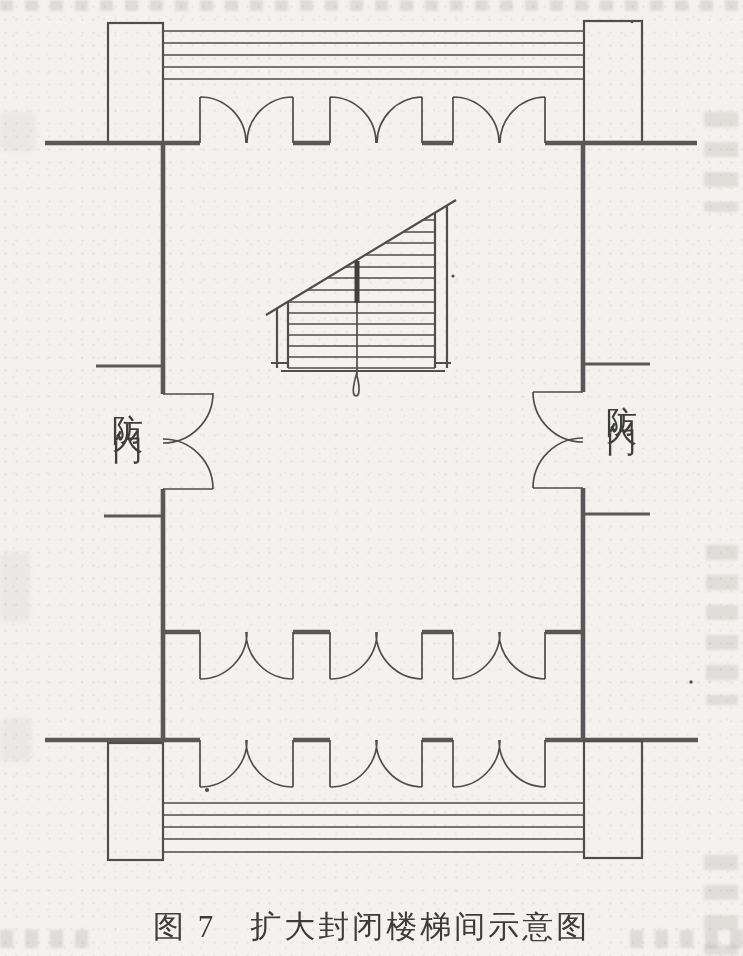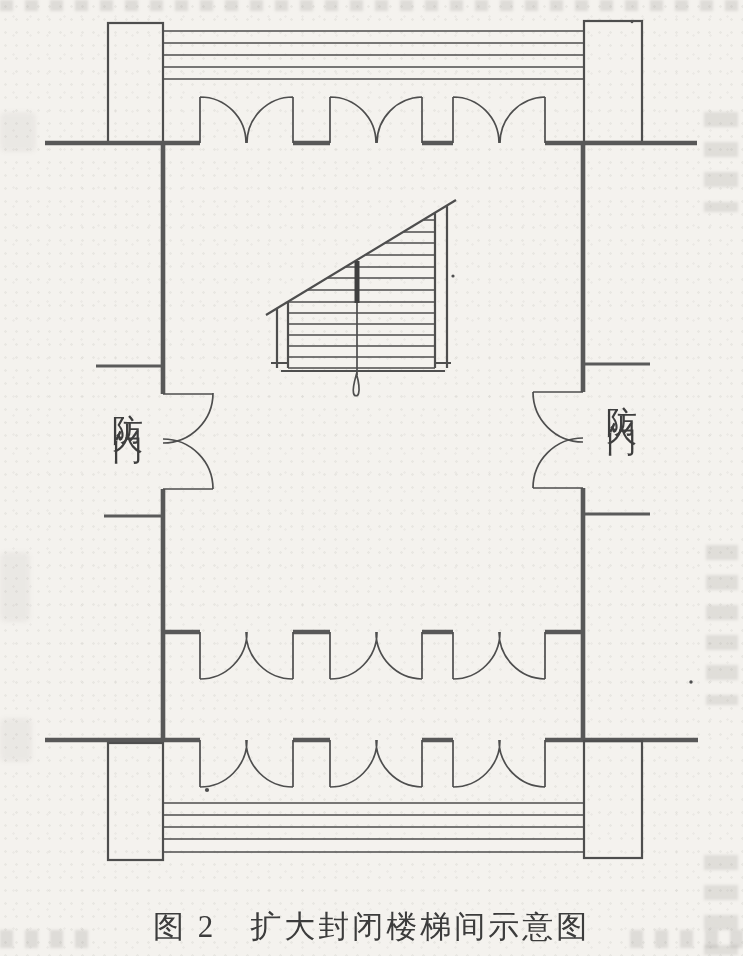--- a/index.html
+++ b/index.html
@@ -113,21 +113,21 @@
       <circle class="speck" cx="453" cy="276" r="1.6"></circle>
       <circle class="speck" cx="691" cy="682" r="1.7"></circle>
       <circle class="speck" cx="207" cy="790" r="2.1"></circle>
       <circle class="speck" cx="632" cy="22" r="1.3"></circle>
     </g>
   </svg>
 
   <div class="vlabel" style="left:106px;top:389px;">防火门</div>
   <div class="vlabel" style="left:600px;top:381px;">防火门</div>
 
-  <div id="caption">图 2　扩大封闭楼梯间示意图</div>
+  <div id="caption">图 7　扩大封闭楼梯间示意图</div>
 
   <div class="smudge txt" style="left:0;top:0;width:743px;height:11px;"></div>
   <div class="smudge vtxt" style="left:704px;top:112px;width:34px;height:100px;"></div>
   <div class="smudge vtxt" style="left:706px;top:545px;width:32px;height:160px;"></div>
   <div class="smudge vtxt" style="left:704px;top:855px;width:34px;height:100px;"></div>
   <div class="smudge" style="left:0px;top:112px;width:36px;height:40px;"></div>
   <div class="smudge" style="left:0px;top:552px;width:30px;height:70px;"></div>
   <div class="smudge" style="left:0px;top:718px;width:32px;height:44px;"></div>
   <div class="smudge txt" style="left:0px;top:930px;width:90px;height:18px;"></div>
   <div class="smudge txt" style="left:630px;top:930px;width:113px;height:18px;"></div>

